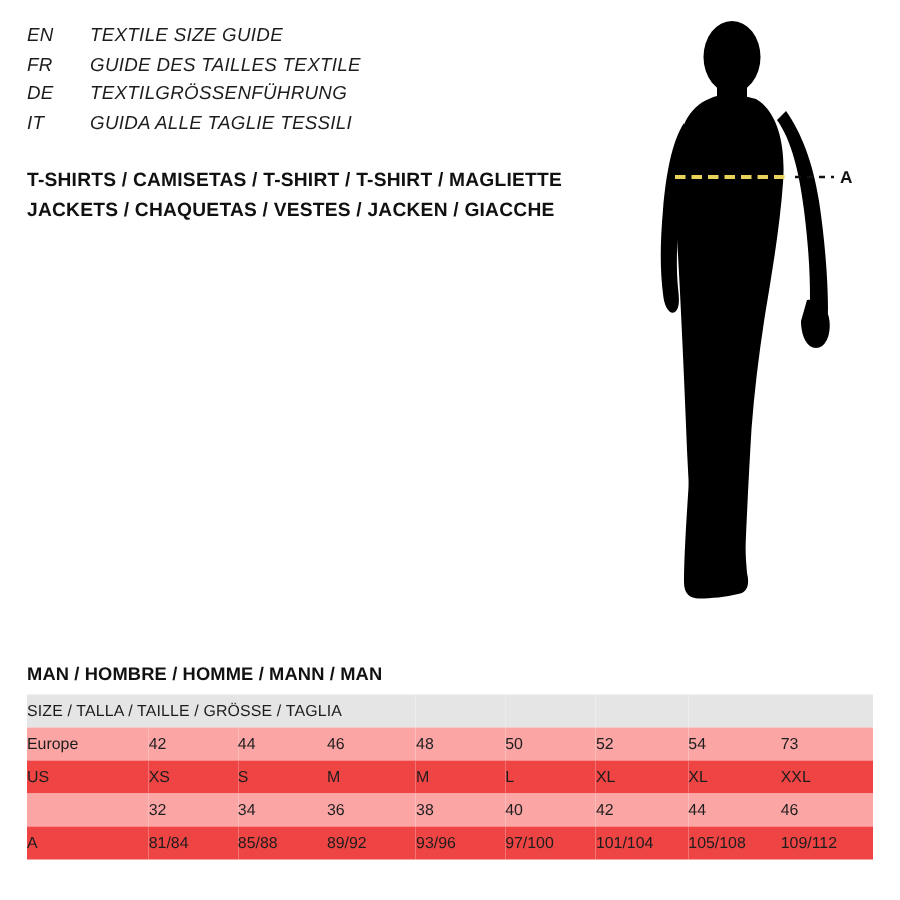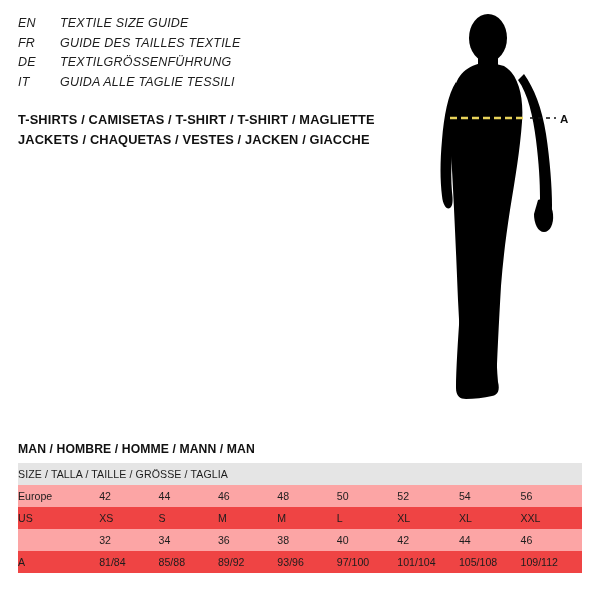--- a/index.html
+++ b/index.html
@@ -231,21 +231,21 @@
 
         <tr class="row-light">
           <td class="c-label">Europe</td>
           <td class="c-val">42</td>
           <td class="c-val">44</td>
           <td class="c-val">46</td>
           <td class="c-val">48</td>
           <td class="c-val">50</td>
           <td class="c-val">52</td>
           <td class="c-val">54</td>
-          <td class="c-val">56</td>
+          <td class="c-val">73</td>
         </tr>
 
         <tr class="row-dark">
           <td class="c-label">US</td>
           <td class="c-val">XS</td>
           <td class="c-val">S</td>
           <td class="c-val">M</td>
           <td class="c-val">M</td>
           <td class="c-val">L</td>
           <td class="c-val">XL</td>

